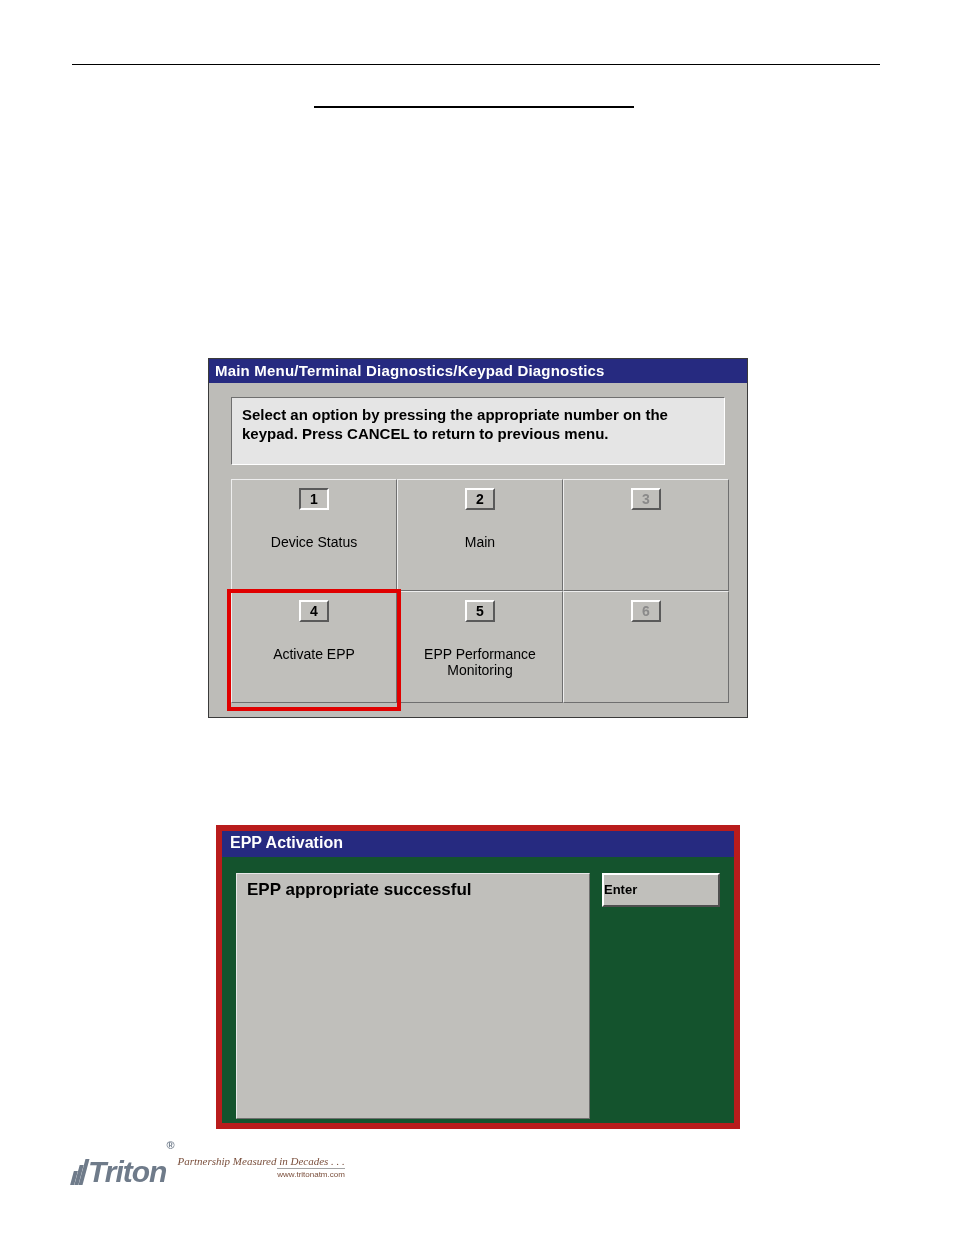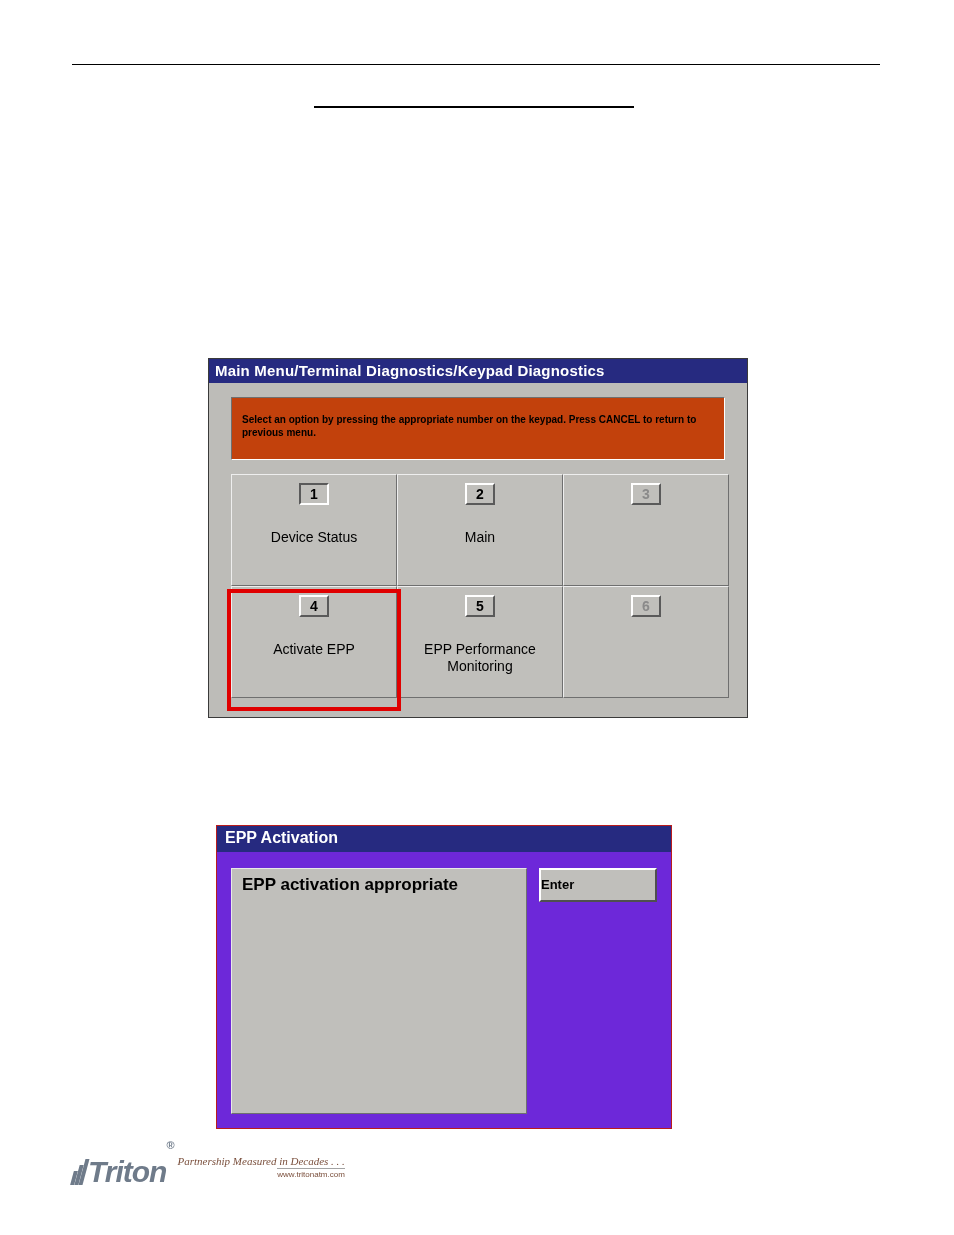--- a/index.html
+++ b/index.html
@@ -48,23 +48,23 @@
     letter-spacing: 0.2px;
   }
   .scr1-body {
     padding: 14px 22px 0 22px;
   }
   .scr1-instr-box {
     border-top: 1px solid #6f6f6f;
     border-left: 1px solid #6f6f6f;
     border-bottom: 1px solid #fff;
     border-right: 1px solid #fff;
-    background: #c2410c;
-    padding: 16px 10px 20px 10px;
-    font-size: 10px;
+    background: #e5e5e5;
+    padding: 8px 10px 20px 10px;
+    font-size: 15px;
     font-weight: bold;
     color: #000;
     line-height: 1.25;
   }
   .scr1-grid {
     margin-top: 14px;
     display: grid;
     grid-template-columns: 166px 166px 166px;
     grid-template-rows: 112px 112px;
     width: 498px;
@@ -115,24 +115,24 @@
     left: 18px;
     width: 174px;
     height: 122px;
     pointer-events: none;
   }
   
   .scr2 {
     position: absolute;
     top: 825px;
     left: 216px;
-    width: 456px;
+    width: 524px;
     height: 304px;
-    background: #6d28d9;
-    border: 1px solid #b91c1c;
+    background: #14532d;
+    border: 6px solid #b91c1c;
     font-family: Tahoma, Arial, sans-serif;
   }
   .scr2-title {
     height: 26px;
     background: #262a80;
     color: #fff;
     font-weight: bold;
     font-size: 16px;
     padding: 3px 8px;
   }
@@ -275,21 +275,21 @@
         <div class="scr1-label"></div>
       </div>
     </div>
   </div>
   <div class="scr1-highlight"></div>
 </div>
 
 <div class="scr2">
   <div class="scr2-title">EPP Activation</div>
   <div class="scr2-body">
-    <div class="scr2-msgbox">EPP activation appropriate</div>
+    <div class="scr2-msgbox">EPP appropriate successful</div>
     <div class="scr2-enter">Enter</div>
   </div>
 </div>
 
 <div class="footer-logo">
   <div class="triton-word">
     <span class="triton-bars">
       <span class="b1"></span>
         <span class="b2"></span>
         <span class="b3"></span>

